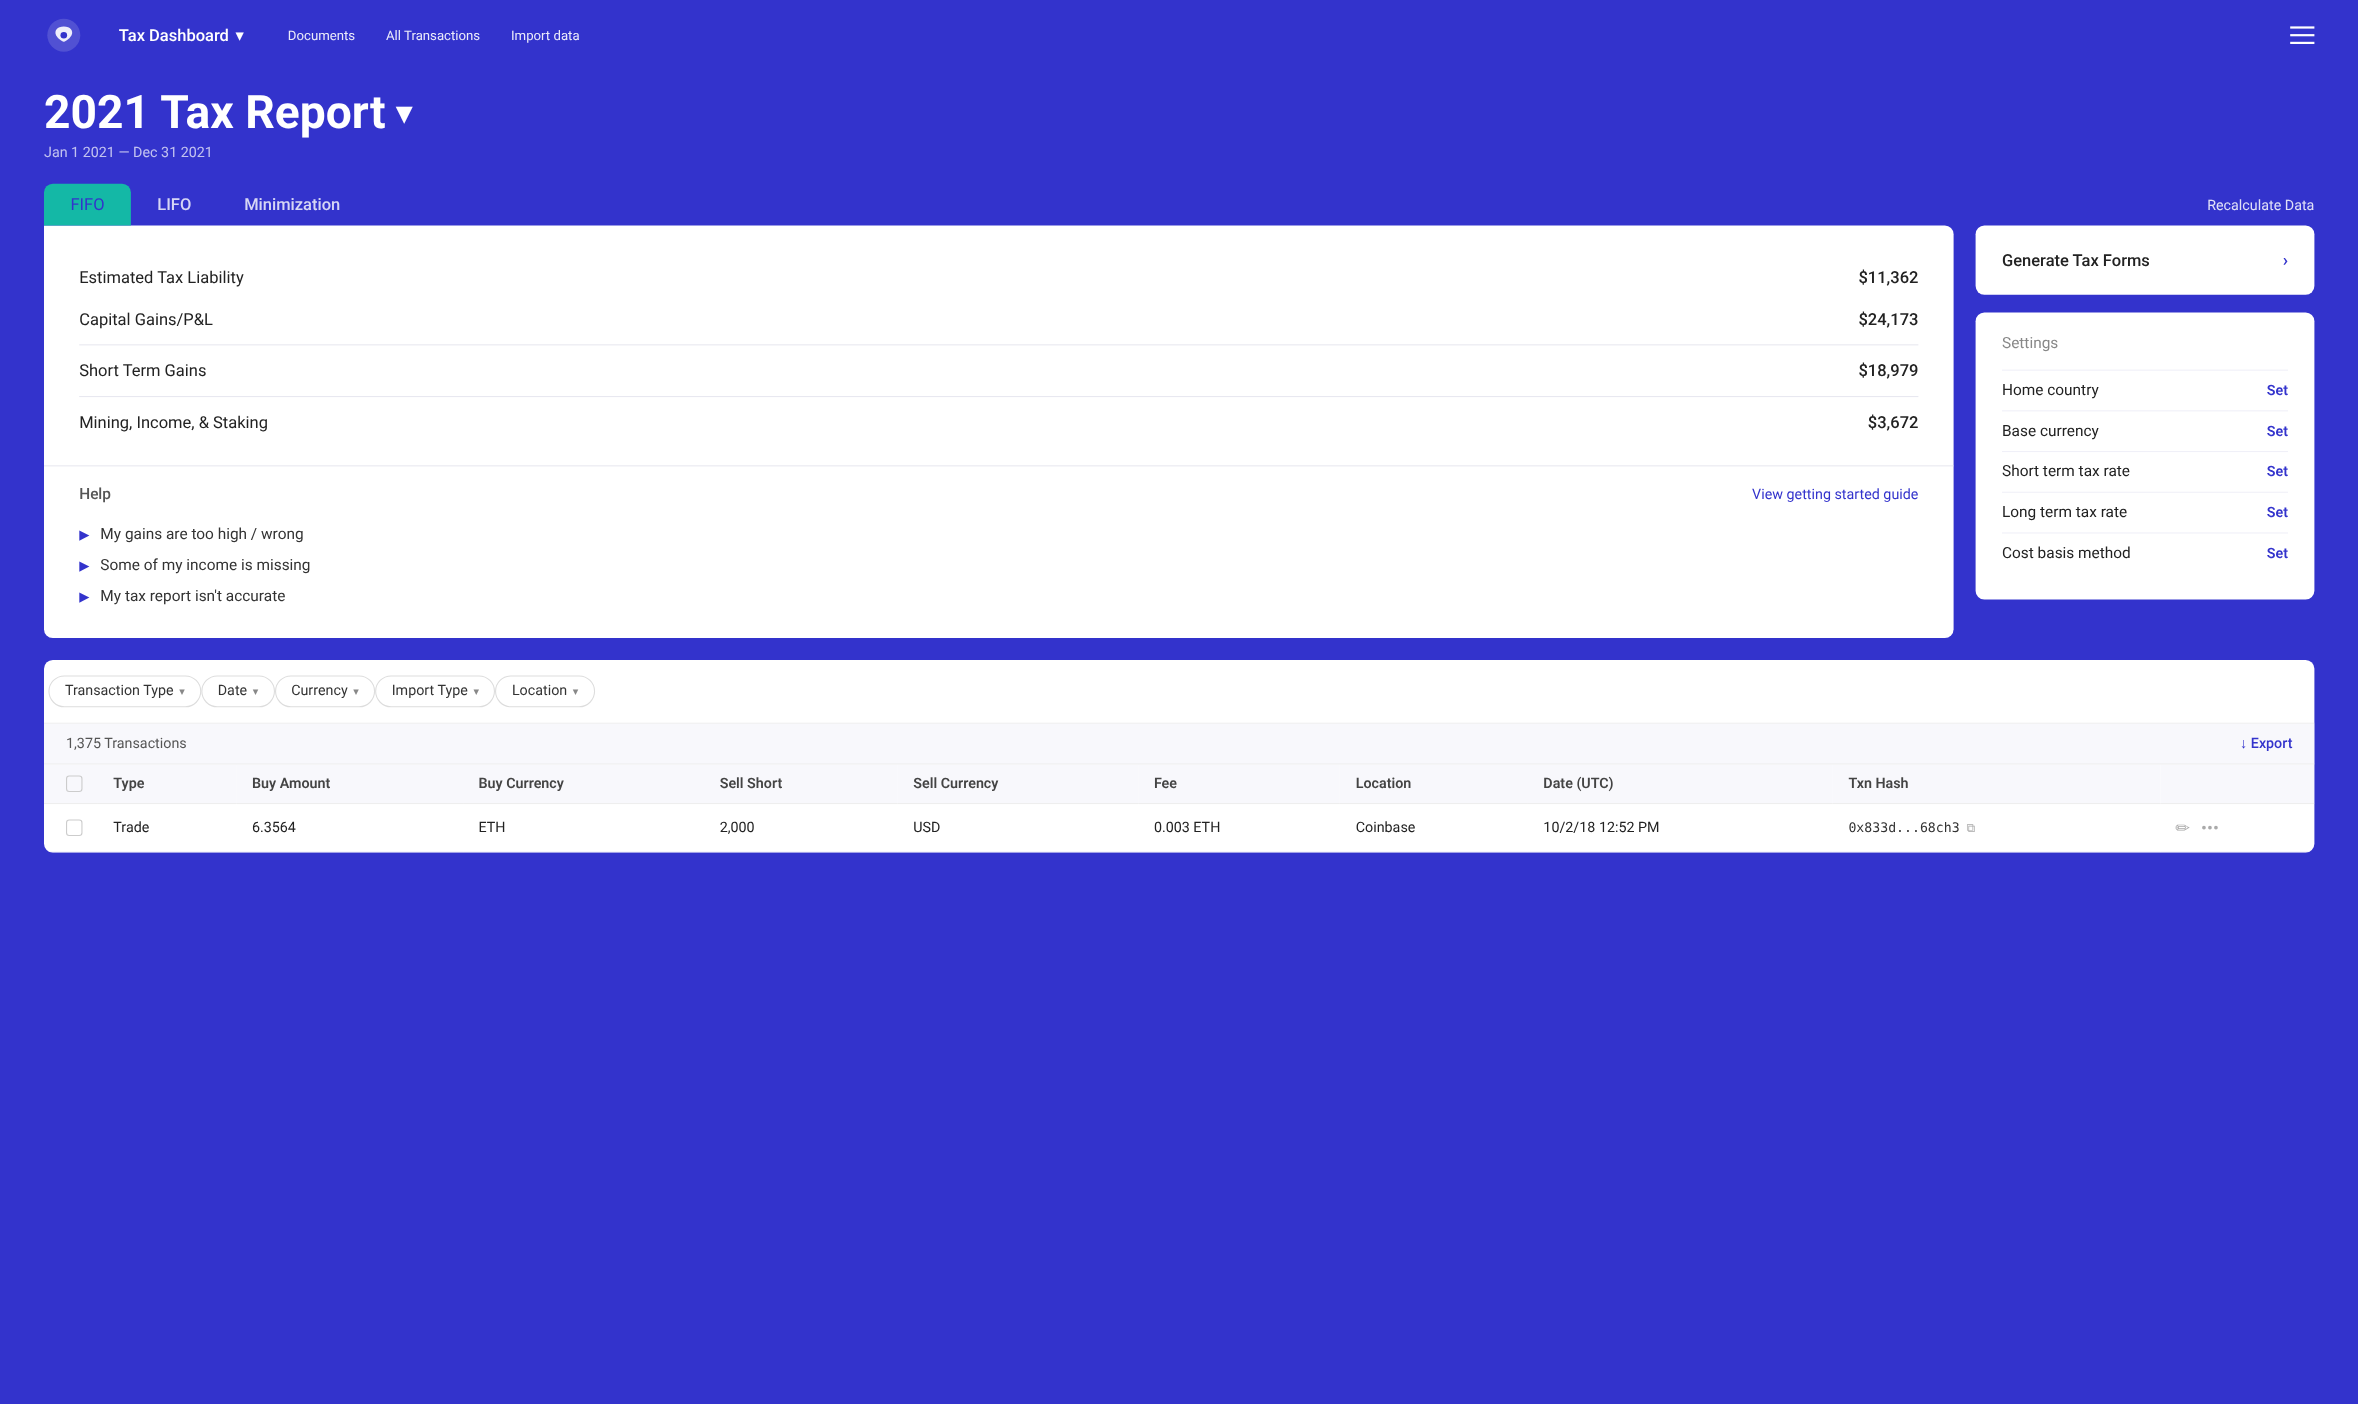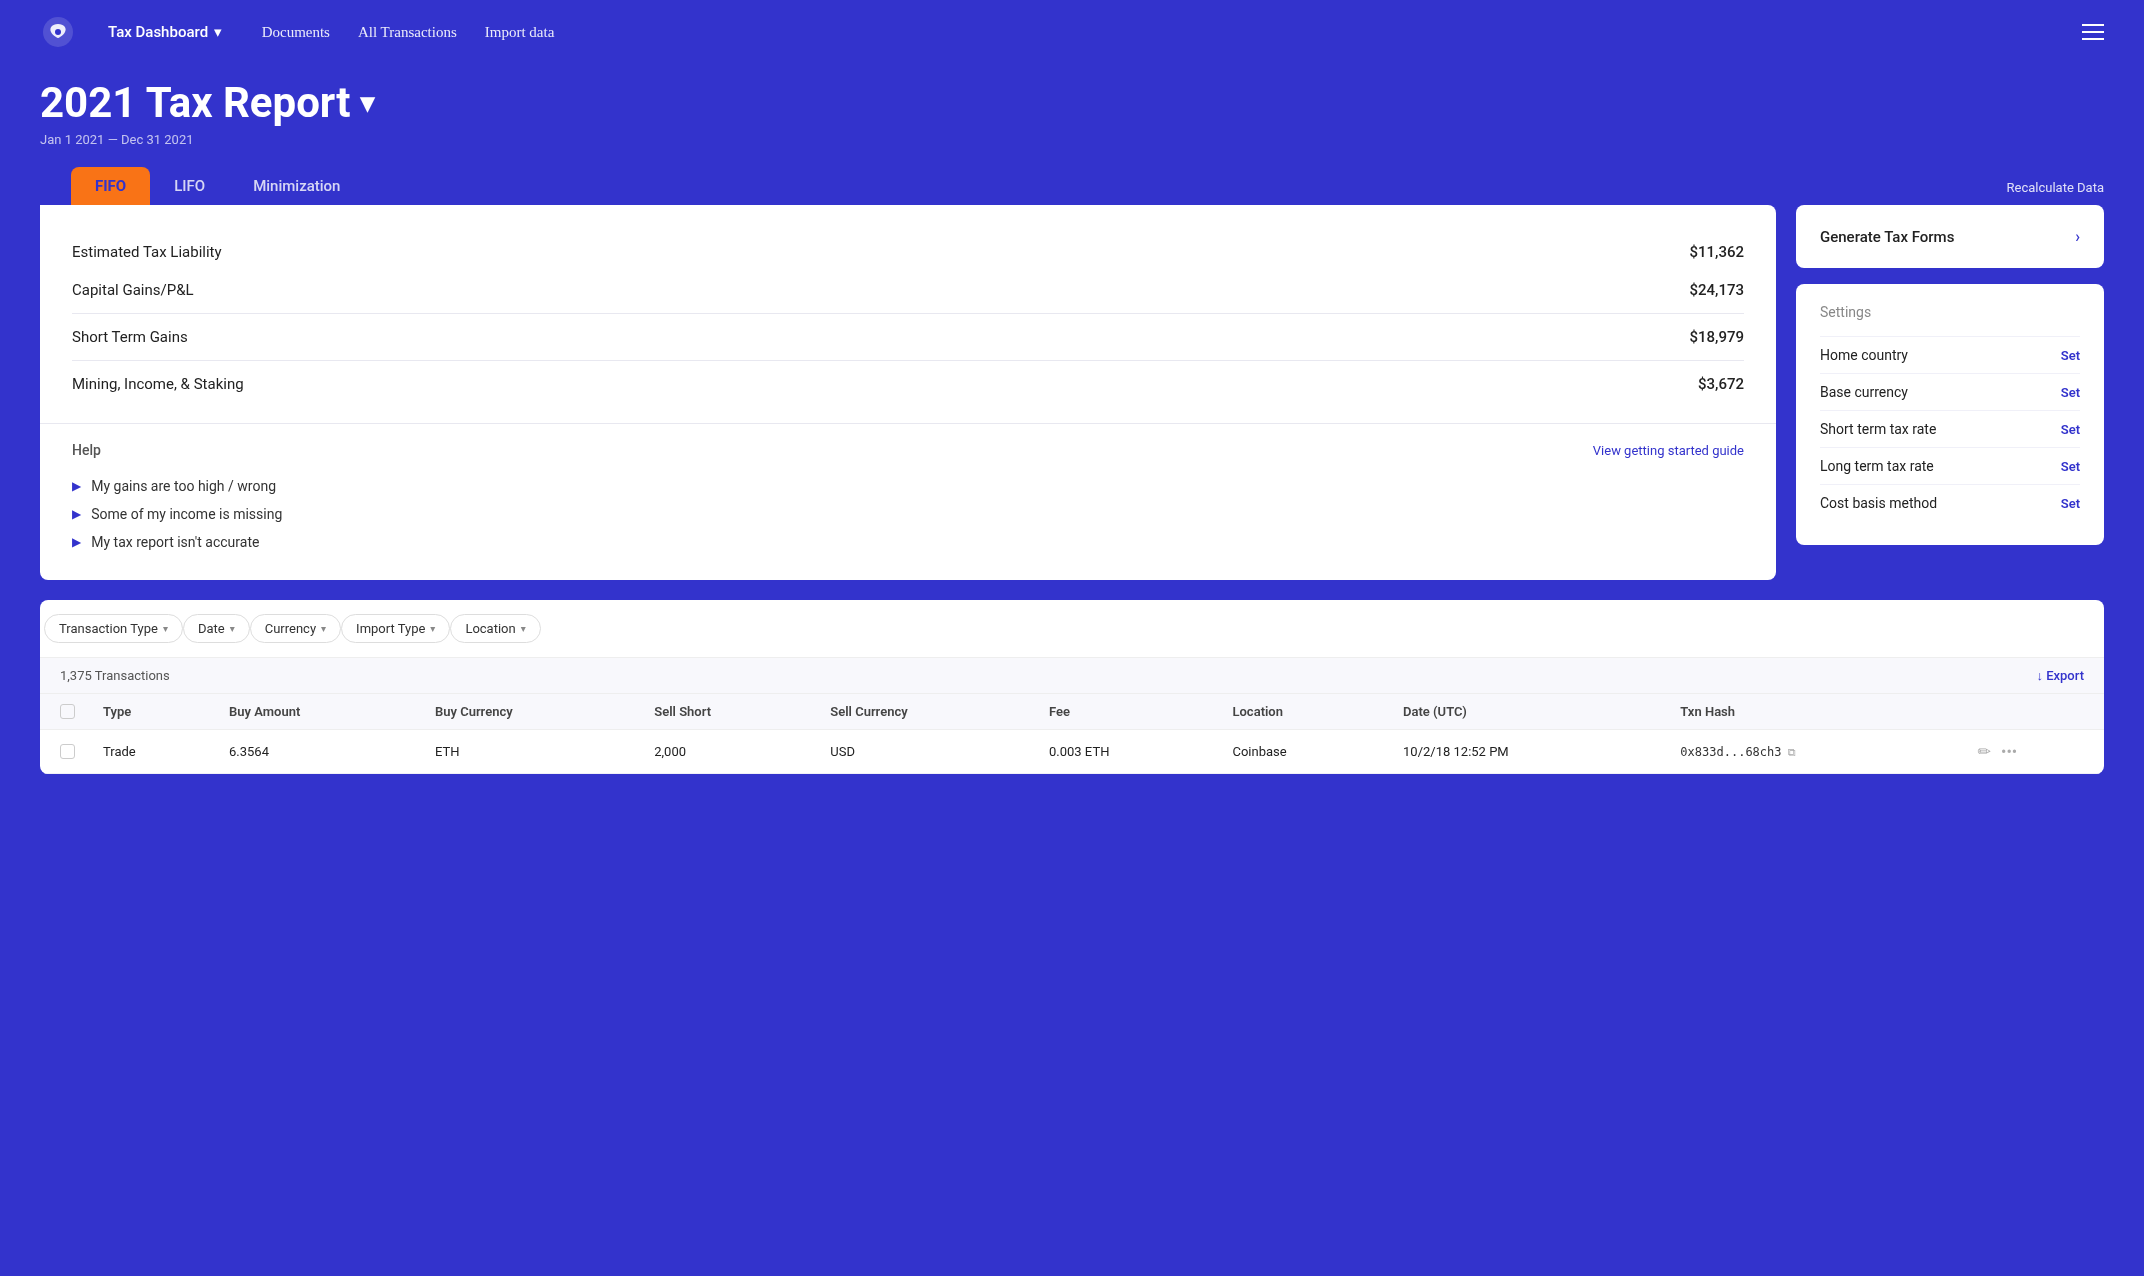--- a/index.html
+++ b/index.html
@@ -33,25 +33,24 @@
       font-weight: 500;
       color: #fff;
       cursor: pointer;
     }
     .nav-links {
       display: flex;
       gap: 28px;
       margin-left: 8px;
     }
     .nav-link {
-      font-size: 15px;
+      font-size: 12px;
       color: rgba(255,255,255,0.9);
       cursor: pointer;
       text-decoration: none;
-      font-family: Liberation Serif, serif;
     }
     .nav-hamburger {
       margin-left: auto;
       cursor: pointer;
       display: flex;
       flex-direction: column;
       gap: 5px;
     }
     .nav-hamburger span {
       display: block;
@@ -96,24 +95,23 @@
     }
     .tab {
       padding: 10px 24px 10px;
       font-size: 15px;
       font-weight: 500;
       cursor: pointer;
       color: rgba(255,255,255,0.8);
       border-radius: 8px 8px 0 0;
     }
     .tab.active {
-      background: #f97316;
+      background: #14b8a6;
       color: #3333cc;
-      font-weight: 700;
-      margin-left: 31px;
+      font-weight: 400;
     }
     .recalculate-btn {
       margin-left: auto;
       font-size: 13px;
       color: rgba(255,255,255,0.85);
       cursor: pointer;
       padding-bottom: 10px;
     }
 
     

